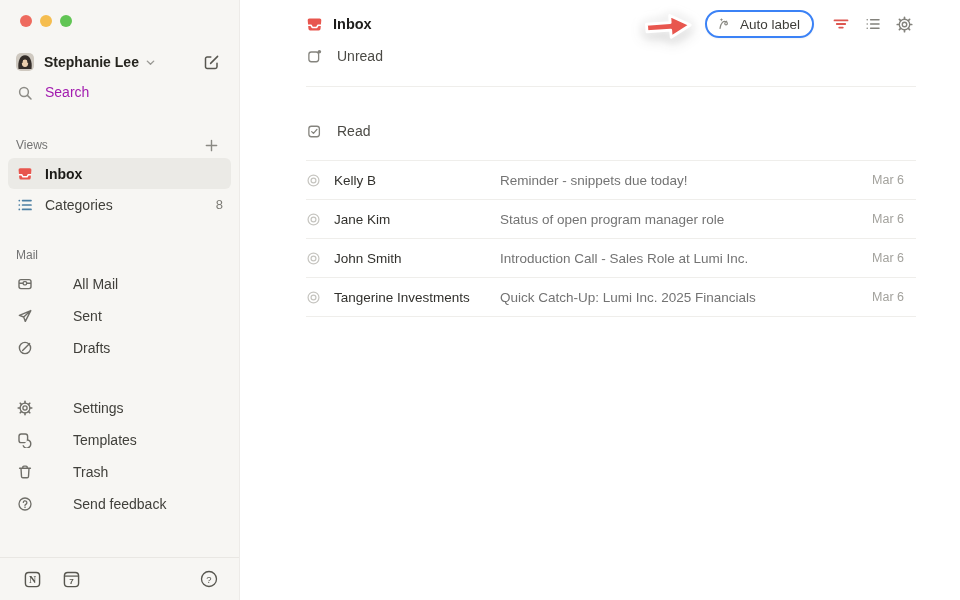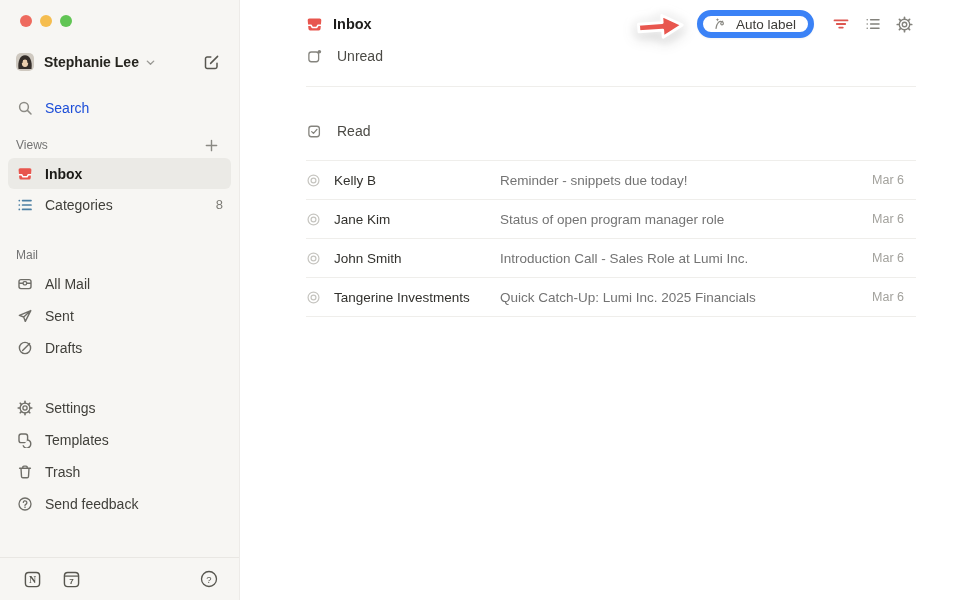--- a/index.html
+++ b/index.html
@@ -15,51 +15,51 @@
   .dot-red { background:#ee6a5e; } .dot-yellow { background:#f5bd4f; } .dot-green { background:#61c554; }
 
   .user-row { margin:18px 8px 0; padding:0 8px; height:32px; display:flex; align-items:center; }
   .avatar { width:18px; height:18px; border-radius:5px; overflow:hidden; flex:none; }
   .user-name { margin-left:10px; font-size:14px; font-weight:700; color:#26251f; }
   .chev { margin-left:6px; color:#9a9994; display:flex; }
   .spacer { flex:1; }
   .icon-btn { display:flex; align-items:center; justify-content:center; width:24px; height:24px;
               border-radius:5px; color:#57564f; cursor:pointer; }
 
-  .search-row { margin:6px 8px 0; padding:0 8px; height:32px; display:flex; align-items:flex-end;
-                color:#1d4ed8; border-radius:6px; cursor:text; }
+  .search-row { margin:6px 8px 0; padding:0 8px; height:32px; display:flex; align-items:flex-start;
+                color:#a21caf; border-radius:6px; cursor:text; }
   .search-row .lbl { margin-left:12px; font-size:14px; }
 
   .section-header { margin:16px 0 0; padding:0 16px; height:26px; display:flex; align-items:center;
                     font-size:12px; color:#737373; }
   .section-header.mail { margin-top:22px; }
   .nav-item { height:31px; margin:0 8px; padding:0 8px; display:flex; align-items:center;
               border-radius:6px; font-size:14px; color:#41403b; cursor:pointer; }
-  .nav-item.h32 { height:32px; }
+  .nav-item.h32 { height:32px;gap:28px; }
   .nav-item .nlabel { margin-left:12px; }
   .nav-item.selected { background:#ebeae6; color:#1b1a17; font-weight:700; }
   .nav-item .count { margin-left:auto; font-size:13px; color:#7d7c76; font-weight:400; }
   .nav-icon { width:17px; height:17px; display:flex; align-items:center; justify-content:center;
               color:#6f6e68; flex:none; }
   .group-settings { margin-top:28px; }
 
   .side-footer { margin-top:auto; border-top:1px solid #e9e7e3; height:43px; display:flex;
                  align-items:center; padding:0 18px 0 20px; gap:15px; color:#73726c; }
   .side-footer .help { margin-left:auto; }
 
   
   .main { flex:1; background:#fff; display:flex; flex-direction:column; }
   .main-header { height:48px; display:flex; align-items:center; padding:0 46px 0 66px; }
   .main-title-group { display:flex; align-items:center; gap:10px; }
   .main-title { font-size:14.5px; font-weight:700; color:#1e1d1b; }
   .header-right { margin-left:auto; display:flex; align-items:center; }
   .arrow-annot { margin-right:8px; position:relative; top:2px;
                  filter:drop-shadow(0 0 5px rgba(255,255,255,.95)) drop-shadow(0 3px 6px rgba(0,0,0,.22)); }
   .pill { display:flex; align-items:center; gap:7px; height:28px; padding:0 12px 0 10px;
-          border:6px solid #3b82f6; border-radius:15px; background:#fff; cursor:pointer;
+          border:2px solid #3b82f6; border-radius:15px; background:#fff; cursor:pointer;
           box-shadow:0 1px 2px rgba(0,0,0,.05); font-size:13.5px; color:#3d3c38; white-space:nowrap; }
   .hdr-icons { display:flex; align-items:center; gap:13px; margin-left:17px; }
   .hdr-icon { width:19px; height:19px; display:flex; align-items:center; justify-content:center;
               color:#83827c; cursor:pointer; }
 
   .list-section-row { height:38px; display:flex; align-items:flex-start; padding:0 56px 0 66px;
                       font-size:14px; color:#4b4a45; }
   .list-section-row .slabel { margin-left:14px; }
   .divider { height:1px; background:#efeeeb; margin:0 44px 0 66px; }
   .gap-block { height:36px; }

